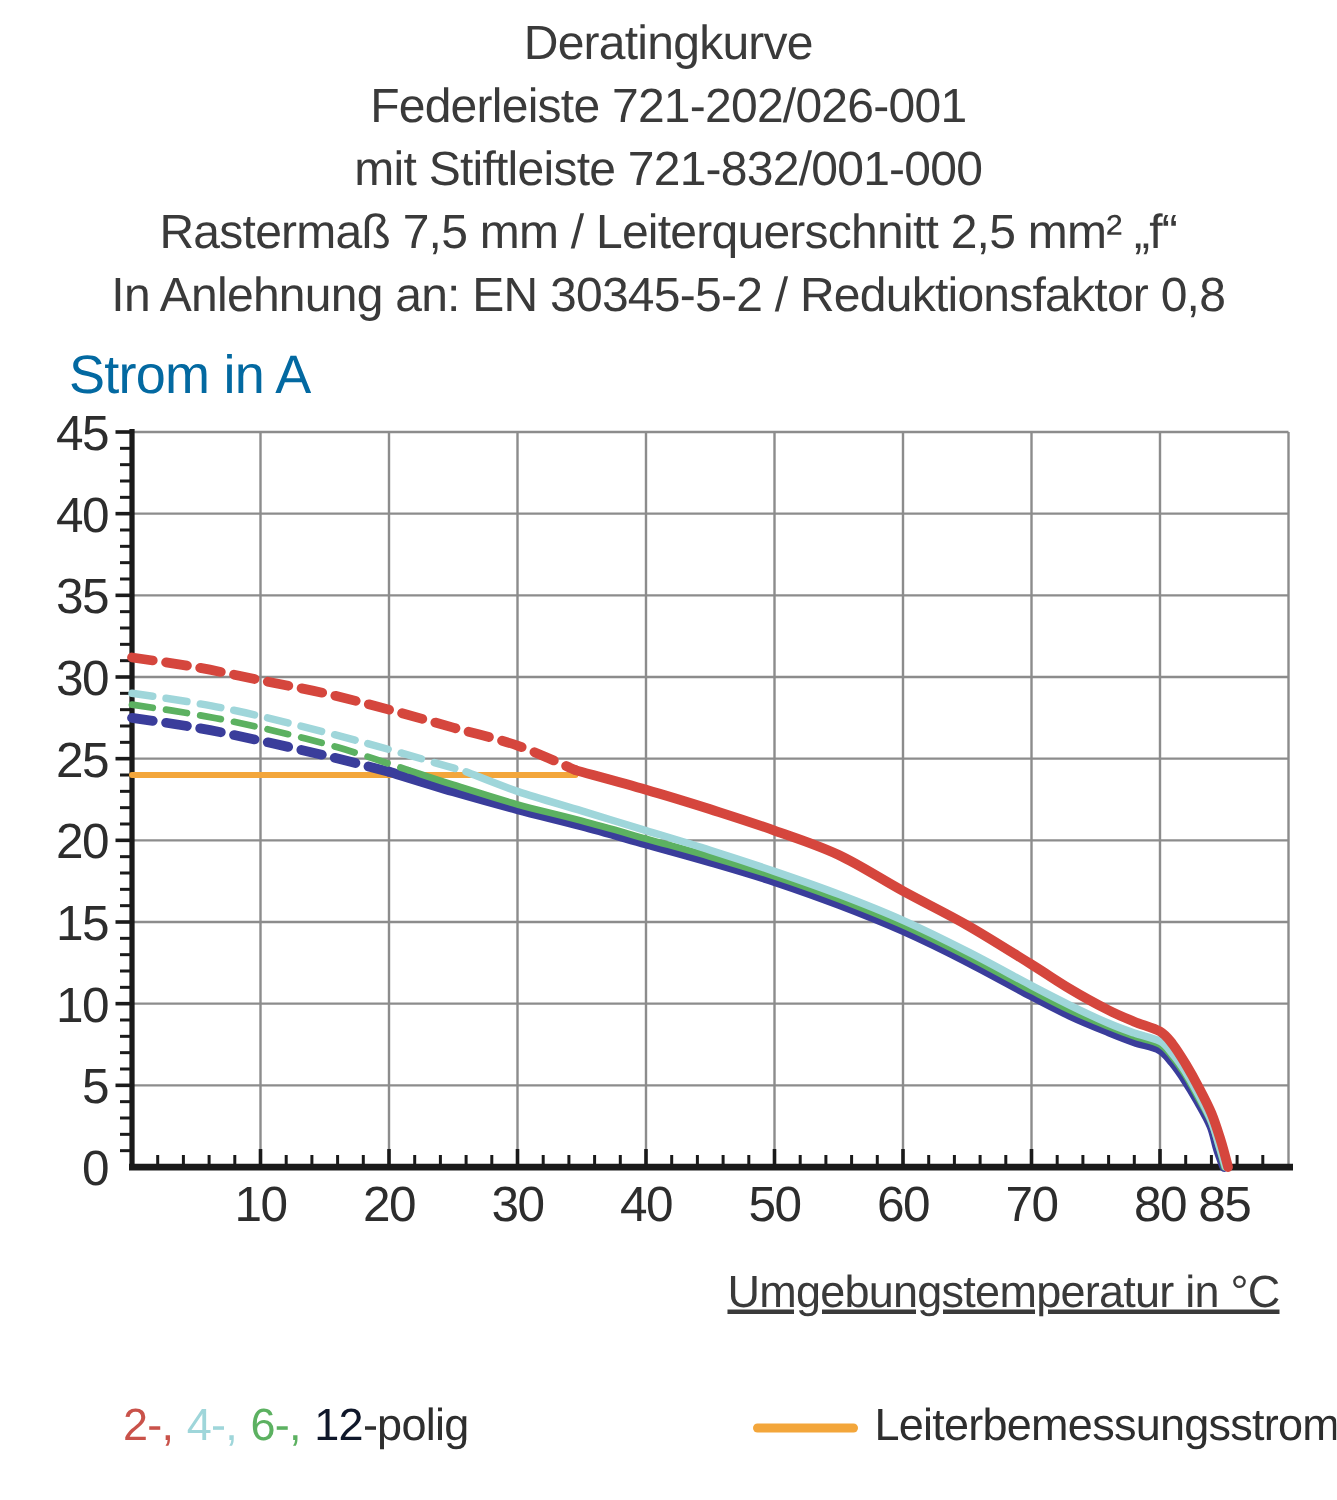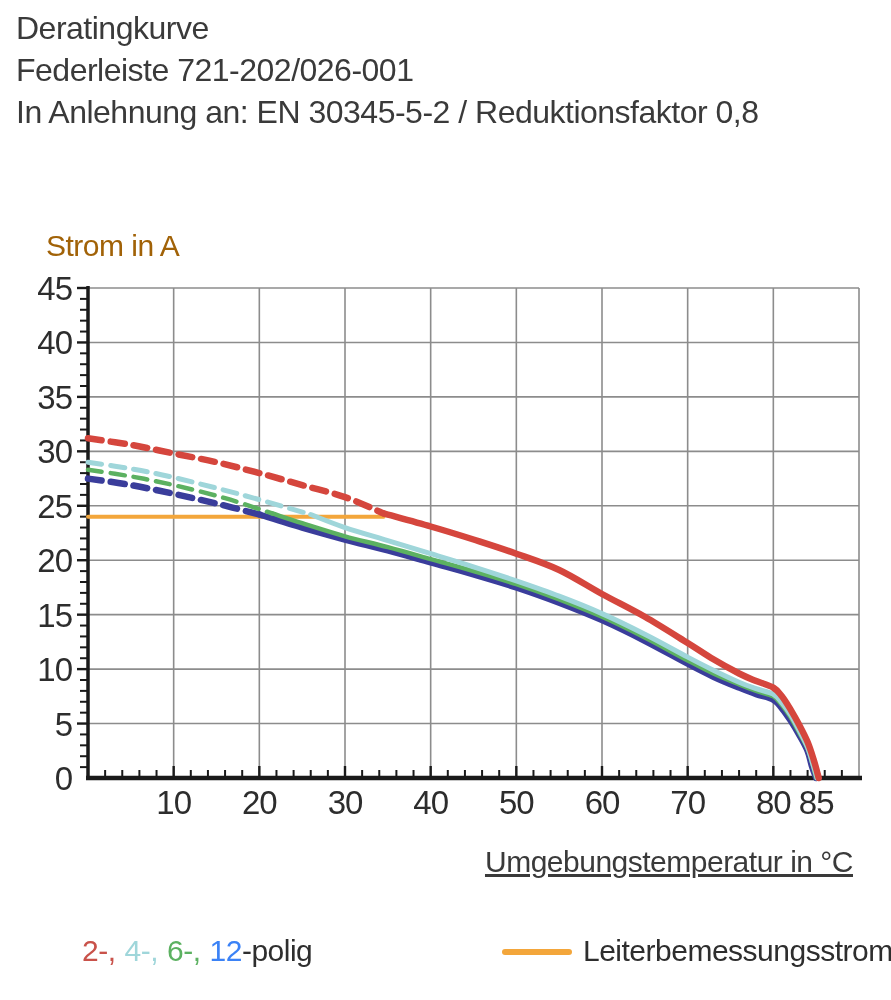--- a/index.html
+++ b/index.html
@@ -1,38 +1,40 @@
 <!DOCTYPE html>
 <html><head>
 <meta charset="utf-8">
 <style>
   html,body{margin:0;padding:0;background:#ffffff;}
   #stage{
     position:relative;width:891px;height:1000px;background:#ffffff;overflow:hidden;
     font-family:"Liberation Sans",sans-serif;color:#3a3a3a;
   }
-  .title-block{position:absolute;top:7px;left:16px;right:0;}
+  .title-block{position:absolute;top:7px;left:0;right:0;text-align:center;}
   .title-line{font-size:32px;line-height:42px;letter-spacing:-0.5px;color:#3a3a3a;white-space:nowrap;}
-  .y-axis-title{position:absolute;left:46px;top:229px;font-size:30px;letter-spacing:-0.5px;color:#a16207;}
+  .y-axis-title{position:absolute;left:46px;top:229px;font-size:36px;letter-spacing:-0.5px;color:#0369a1;}
   .x-axis-title{position:absolute;right:38px;top:845px;font-size:30px;letter-spacing:-0.5px;color:#3a3a3a;text-align:right;text-decoration:underline;}
   #chart-svg{position:absolute;left:0;top:0;}
   .legend-poles{position:absolute;left:82px;top:934px;font-size:30px;letter-spacing:-0.5px;white-space:nowrap;}
   .legend-poles span{margin-right:9px;}
   .legend-poles .suffix{margin-left:-9px;margin-right:0;}
   .legend-rated-swatch{position:absolute;left:502px;top:949px;width:70px;height:6px;border-radius:3px;}
   .legend-rated-label{position:absolute;left:583px;top:934px;font-size:30px;letter-spacing:-0.5px;color:#2e2e2e;white-space:nowrap;}
 </style>
 </head>
 <body>
 
 <div id="stage">
 
   <div class="title-block">
     <div class="title-line">Deratingkurve</div>
     <div class="title-line">Federleiste 721-202/026-001</div>
+    <div class="title-line">mit Stiftleiste 721-832/001-000</div>
+    <div class="title-line">Rastermaß 7,5 mm / Leiterquerschnitt 2,5 mm² „f“</div>
     <div class="title-line">In Anlehnung an: EN 30345-5-2 / Reduktionsfaktor 0,8</div>
   </div>
 
   <div class="y-axis-title">Strom in A</div>
 
   <svg id="chart-svg" width="891" height="1000" viewBox="0 0 891 1000" xmlns="http://www.w3.org/2000/svg">
       <line x1="173.66666666666669" y1="288" x2="173.66666666666669" y2="778" stroke="#8c8c8c" stroke-width="1.6"></line>
       <line x1="259.33333333333337" y1="288" x2="259.33333333333337" y2="778" stroke="#8c8c8c" stroke-width="1.6"></line>
       <line x1="345" y1="288" x2="345" y2="778" stroke="#8c8c8c" stroke-width="1.6"></line>
       <line x1="430.6666666666667" y1="288" x2="430.6666666666667" y2="778" stroke="#8c8c8c" stroke-width="1.6"></line>
@@ -167,17 +169,17 @@
       <path d="M88.0 469.8 C95.1 470.9,116.6 473.8,130.8 476.4 C145.1 478.9,158.0 481.5,173.7 485.1 C189.4 488.7,208.6 493.4,225.1 498.2 C241.5 502.9,264.3 510.9,272.2 513.4" fill="none" stroke="#5CB161" stroke-width="4.5" stroke-linecap="round" stroke-linejoin="round" stroke-dasharray="14 9"></path>
       <path d="M272.2 513.4 C277.2 515.0,290.0 519.4,302.2 523.2 C314.3 527.0,330.7 532.3,345.0 536.3 C359.3 540.3,373.6 543.3,387.8 547.2 C402.1 551.0,416.4 555.1,430.7 559.1 C444.9 563.1,459.2 566.9,473.5 571.1 C487.8 575.3,502.1 579.5,516.3 584.2 C530.6 588.9,544.9 594.0,559.2 599.4 C573.4 604.9,587.7 610.5,602.0 616.8 C616.3 623.2,630.6 630.3,644.8 637.5 C659.1 644.8,676.2 654.4,687.7 660.4 C699.1 666.4,704.8 669.5,713.4 673.5 C721.9 677.5,731.9 681.5,739.1 684.4 C746.2 687.3,750.5 688.9,756.2 690.9 C761.9 692.9,769.1 694.0,773.3 696.3 C777.6 698.7,779.0 701.6,781.9 705.0 C784.8 708.5,787.6 712.5,790.5 717.0 C793.3 721.6,796.2 727.0,799.0 732.3 C801.9 737.5,805.3 743.2,807.6 748.6 C809.9 754.0,811.3 760.0,812.7 764.9 C814.2 769.8,815.6 775.8,816.2 778.0" fill="none" stroke="#5CB161" stroke-width="4.5" stroke-linecap="round" stroke-linejoin="round"></path>
       <path d="M88.0 462.2 C95.1 463.3,116.6 466.2,130.8 468.8 C145.1 471.3,155.1 473.1,173.7 477.5 C192.2 481.8,219.4 488.7,242.2 494.9 C265.0 501.1,299.3 511.2,310.7 514.5" fill="none" stroke="#9FD6DA" stroke-width="5" stroke-linecap="round" stroke-linejoin="round" stroke-dasharray="14 9"></path>
       <path d="M310.7 514.5 C316.4 516.7,332.1 523.2,345.0 527.6 C357.9 531.9,373.6 536.3,387.8 540.6 C402.1 545.0,416.4 549.3,430.7 553.7 C444.9 558.0,459.2 562.2,473.5 566.8 C487.8 571.3,502.1 576.0,516.3 580.9 C530.6 585.8,544.9 590.7,559.2 596.2 C573.4 601.6,587.7 607.2,602.0 613.6 C616.3 619.9,630.6 627.0,644.8 634.3 C659.1 641.5,676.2 651.1,687.7 657.1 C699.1 663.1,704.8 666.0,713.4 670.2 C721.9 674.4,731.9 679.1,739.1 682.2 C746.2 685.3,750.5 686.7,756.2 688.7 C761.9 690.7,769.1 691.8,773.3 694.2 C777.6 696.5,779.0 699.4,781.9 702.9 C784.8 706.3,787.6 710.3,790.5 714.8 C793.3 719.4,796.2 724.6,799.0 730.1 C801.9 735.5,805.3 741.9,807.6 747.5 C809.9 753.1,811.2 758.8,812.7 763.8 C814.3 768.9,816.3 775.6,817.0 778.0" fill="none" stroke="#9FD6DA" stroke-width="5" stroke-linecap="round" stroke-linejoin="round"></path>
       <path d="M88.0 438.3 C95.1 439.4,116.6 442.3,130.8 444.8 C145.1 447.3,159.4 450.6,173.7 453.5 C187.9 456.4,202.2 459.0,216.5 462.2 C230.8 465.5,245.1 469.3,259.3 473.1 C273.6 476.9,287.9 481.1,302.2 485.1 C316.4 489.1,331.4 492.3,345.0 497.1 C358.6 501.8,377.1 510.7,383.6 513.4" fill="none" stroke="#D5463D" stroke-width="6.5" stroke-linecap="round" stroke-linejoin="round" stroke-dasharray="14 9"></path>
       <path d="M383.6 513.4 C391.4 515.6,415.7 522.1,430.7 526.5 C445.7 530.8,459.2 535.0,473.5 539.5 C487.8 544.1,502.1 548.6,516.3 553.7 C530.6 558.8,544.9 563.3,559.2 570.0 C573.4 576.7,587.7 586.2,602.0 594.0 C616.3 601.8,630.6 608.7,644.8 616.8 C659.1 625.0,676.2 635.9,687.7 643.0 C699.1 650.1,704.8 654.2,713.4 659.3 C721.9 664.4,731.9 669.8,739.1 673.5 C746.2 677.1,750.5 678.7,756.2 681.1 C761.9 683.4,769.1 685.1,773.3 687.6 C777.6 690.2,779.0 692.7,781.9 696.3 C784.8 700.0,787.6 704.7,790.5 709.4 C793.3 714.1,796.2 719.2,799.0 724.6 C801.9 730.1,805.2 736.3,807.6 742.1 C810.0 747.9,811.7 753.5,813.6 759.5 C815.5 765.5,817.9 774.9,818.7 778.0" fill="none" stroke="#D5463D" stroke-width="6.5" stroke-linecap="round" stroke-linejoin="round"></path>
     </svg>
 
   <div class="x-axis-title">Umgebungstemperatur in °C</div>
 
-  <div class="legend-poles"><span style="color: rgb(201, 82, 74);">2-,</span><span style="color: rgb(159, 214, 218);">4-,</span><span style="color: rgb(92, 177, 97);">6-,</span><span style="color: #3b82f6; margin-top: 36px;">12</span><span class="suffix" style="color: rgb(46, 46, 46);">-polig</span></div>
+  <div class="legend-poles"><span style="color: rgb(201, 82, 74);">2-,</span><span style="color: rgb(159, 214, 218);">4-,</span><span style="color: rgb(92, 177, 97);">6-,</span><span style="color: #0f172a; margin-top: 36px;">12</span><span class="suffix" style="color: rgb(46, 46, 46);">-polig</span></div>
   <div class="legend-rated-swatch" style="background: rgb(243, 166, 59);"></div>
   <div class="legend-rated-label">Leiterbemessungsstrom</div>
 
 </div>
 
 </body></html>

